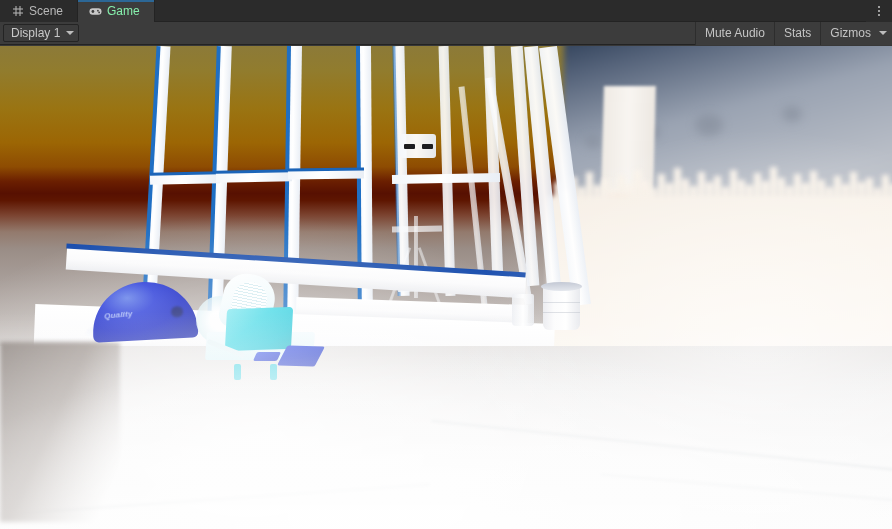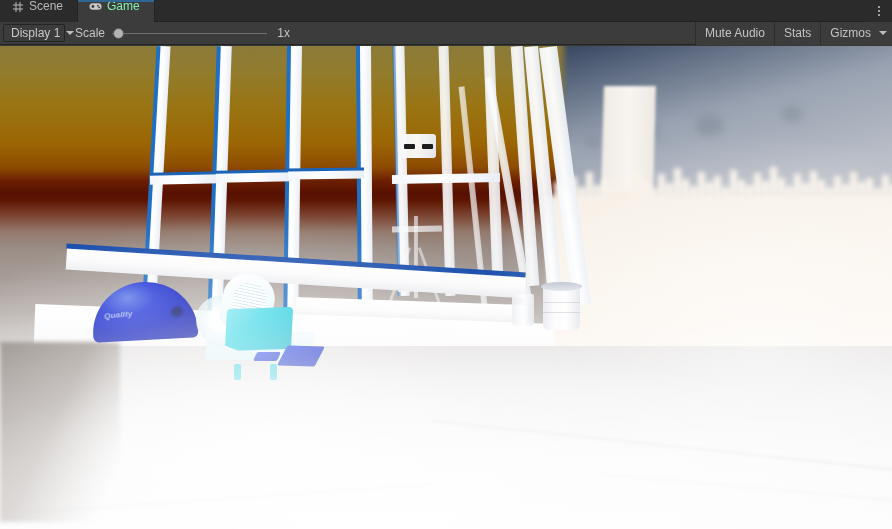--- a/index.html
+++ b/index.html
@@ -30,20 +30,21 @@
     width: 892px;
     height: 22px;
     background: #303030;
     display: flex;
     align-items: stretch;
     border-bottom: 1px solid #232323;
     box-sizing: border-box;
   }
   .tab {
     display: flex;
+    align-items: center;
     gap: 5px;
     padding: 0 14px 0 11px;
     height: 22px;
     box-sizing: border-box;
     font-size: 12px;
     color: #b8b8b8;
     background: #303030;
     position: relative;
     cursor: default;
     white-space: nowrap;
@@ -116,21 +117,21 @@
     border-radius: 2px;
     display: flex;
     align-items: center;
     justify-content: space-between;
     padding: 0 4px 0 7px;
     box-sizing: border-box;
     cursor: default;
     color: #c9c9c9;
     white-space: nowrap;
   }
-  .tb-dropdown.display   { width: 62px; margin-left: 3px; }
+  .tb-dropdown.display   { width: 76px; margin-left: 3px; }
   .tb-dropdown.aspect    { width: 159px; }
 
   .caret {
     width: 0; height: 0;
     border-left: 4px solid transparent;
     border-right: 4px solid transparent;
     border-top: 4px solid #bdbdbd;
     margin-left: 6px;
     flex: none;
   }
@@ -518,28 +519,20 @@
   </div>
 
   <div class="toolbar">
 
     <div class="tb-dropdown display">
       <span>Display 1</span>
       <span class="caret"></span>
     </div>
 
 
-    <div class="scale-group">
-      <span class="scale-label">Scale</span>
-      <div class="slider">
-        <div class="slider-track"></div>
-        <div class="slider-thumb"></div>
-      </div>
-      <span class="scale-value">1x</span>
-    </div>
 
     <div class="toolbar-spacer"></div>
 
     <div class="tb-button">
       <span>Mute Audio</span>
     </div>
     <div class="tb-button">
       <span>Stats</span>
     </div>
     <div class="tb-button with-caret">

